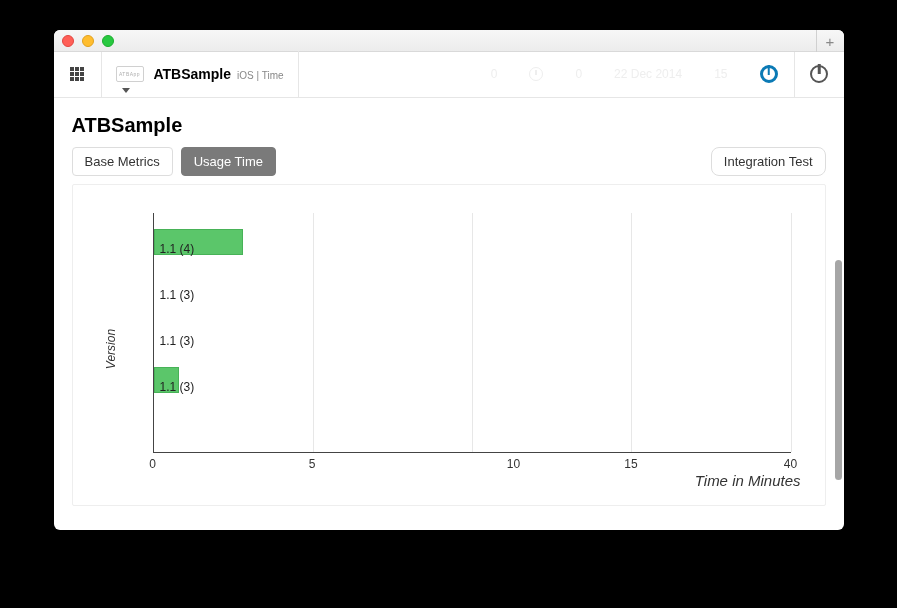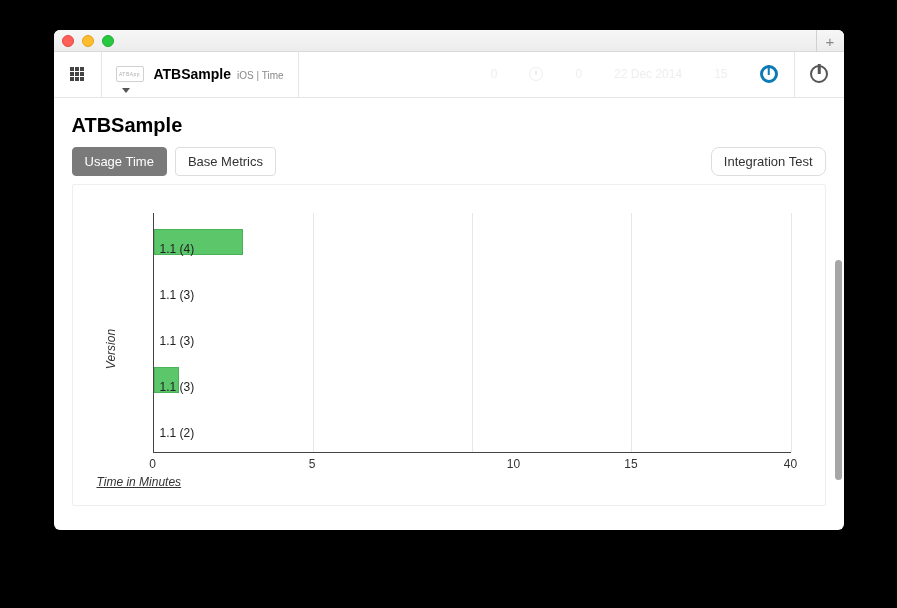--- a/index.html
+++ b/index.html
@@ -149,22 +149,22 @@
   }
   .grid-v {
     position:absolute; top:0; bottom:0; width:0; border-left:1px solid #e7e7e7;
   }
   .xticks {
     position:absolute; left:56px; right:10px; bottom:18px; height:14px;
     font-size:12px; color:#333;
   }
   .xtick { position:absolute; transform:translateX(-50%); }
   .xlabel {
-    position:absolute; left:0; right:0; bottom:0; text-align:left;
-    font-style:italic; font-size:12px; color:#333;text-decoration:underline;
+    position:absolute; left:0; right:0; bottom:0; text-align:right;
+    font-style:italic; font-size:15px; color:#333;
   }
   .barrow {
     position:absolute; left:0; right:0; height:26px;
     display:flex; align-items:center;
   }
   .bar {
     position:absolute; left:0; top:0; height:26px;
     background:#5bc66a; border:1px solid #47b257;
   }
   .barlabel {
@@ -235,22 +235,22 @@
     <div class="tb-power-grey">
       <span class="power-icon"></span>
     </div>
   </div>
 
   <div class="content">
 
     <div class="page-title">ATBSample</div>
 
     <div class="tabrow">
+      <div class="tabbtn">Base Metrics</div>
       <div class="tabbtn active">Usage Time</div>
-      <div class="tabbtn">Base Metrics</div>
       <div class="spacer"></div>
       <div class="rightbtn">Integration Test</div>
     </div>
 
     <div class="chart-card">
       <div class="chart">
         <div class="ylabel">Version</div>
         <div class="plot" id="plot">
             <div class="grid-v" style="left: 25%;"></div>
             <div class="grid-v" style="left: 50%;"></div>
@@ -263,23 +263,20 @@
             <div class="barrow" style="top: 62px;">
               <div class="barlabel">1.1 (3)</div>
             </div>
             <div class="barrow" style="top: 108px;">
               <div class="barlabel">1.1 (3)</div>
             </div>
             <div class="barrow" style="top: 154px;">
               <div class="bar" style="width: 4%; background: rgb(91, 198, 106);"></div>
               <div class="barlabel">1.1 (3)</div>
             </div>
-            <div class="barrow" style="top: 200px;">
-              <div class="barlabel">1.1 (2)</div>
-            </div>
           </div>
         <div class="xticks" id="xticks">
             <div class="xtick" style="left: 0%;">0</div>
             <div class="xtick" style="left: 25%;">5</div>
             <div class="xtick" style="left: 50%; margin-left: 42px;">10</div>
             <div class="xtick" style="left: 75%;">15</div>
             <div class="xtick" style="left: 100%;">40</div>
           </div>
         <div class="xlabel">Time in Minutes</div>
       </div>

